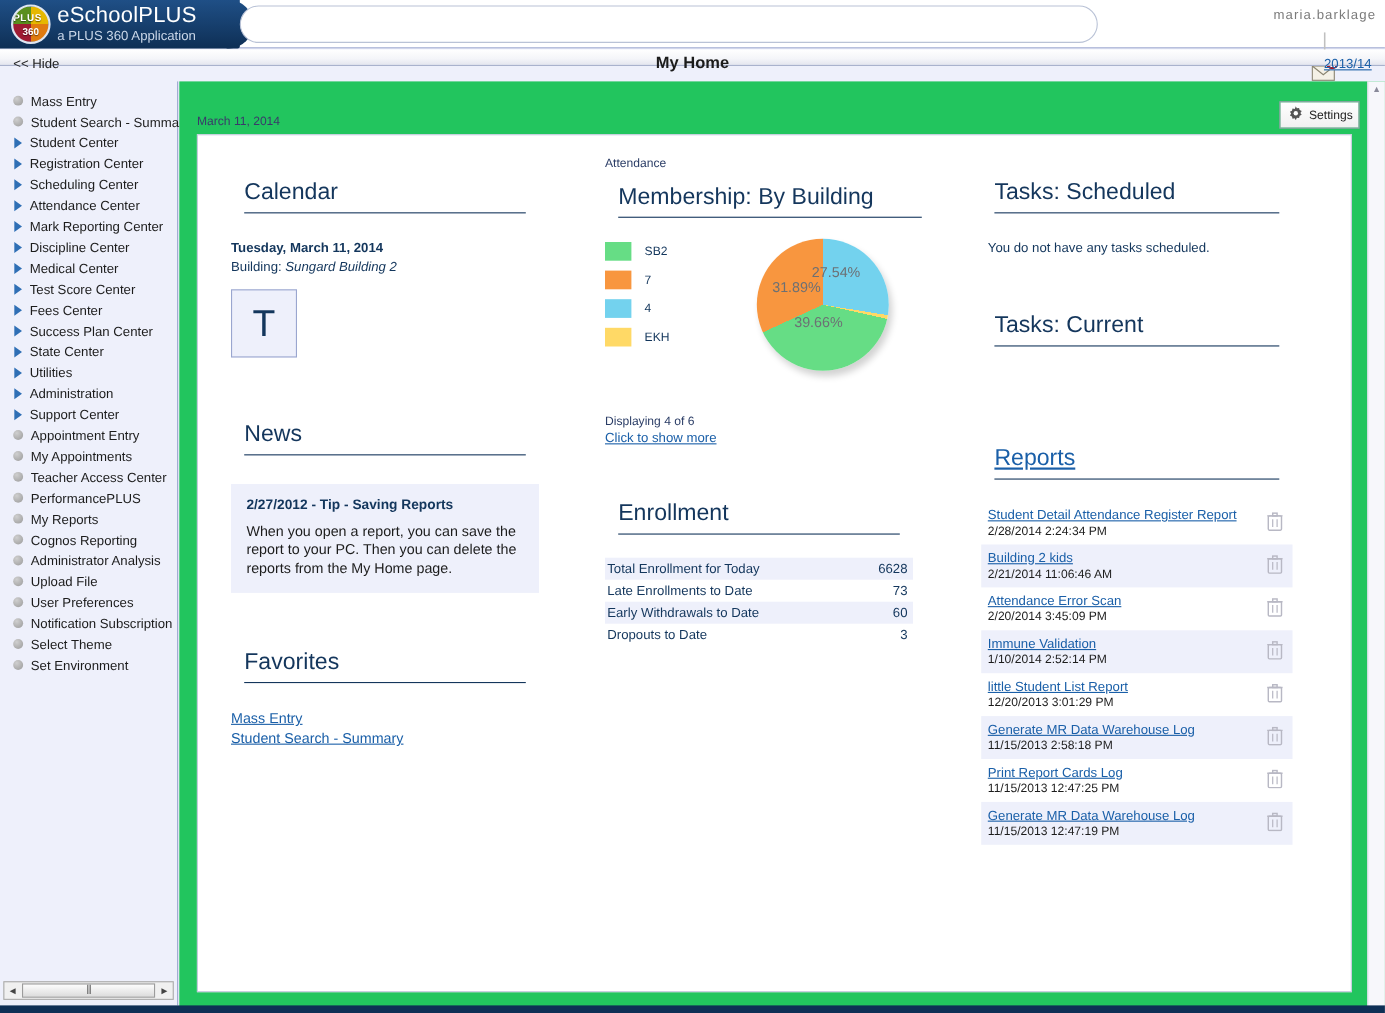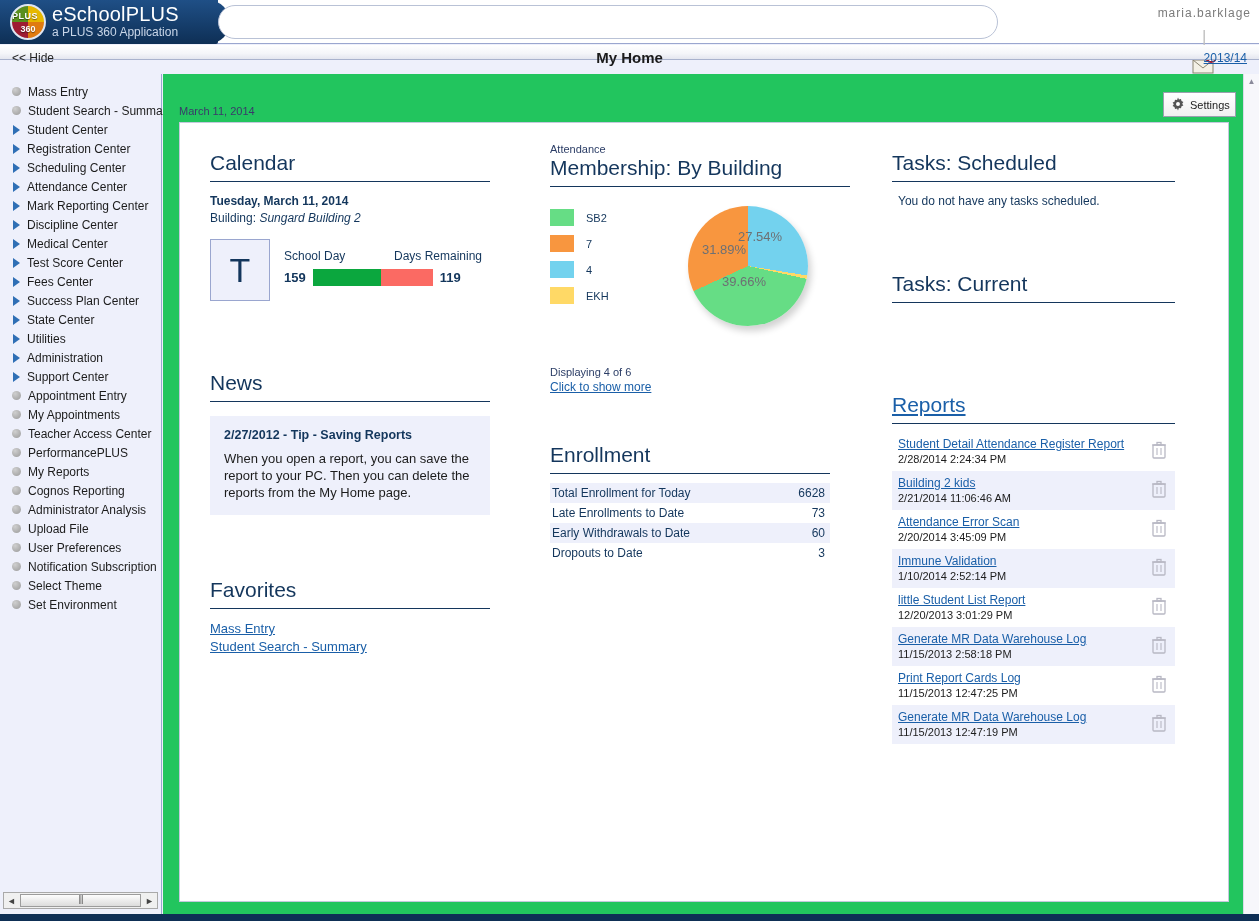--- a/index.html
+++ b/index.html
@@ -158,21 +158,21 @@
   
   .col { position: absolute; top: 0; }
   #col1 { left: 30px; width: 300px; }
   #col2 { left: 370px; width: 300px; }
   #col3 { left: 712px; width: 300px; }
 
   .sec-eyebrow { font-size: 11px; color: #2b3d66; margin-bottom: 1px; }
   .sec-title {
     font-size: 21px; color: #14365c; font-weight: normal;
     padding-bottom: 6px; border-bottom: 1px solid #14365c;
-    margin: 0;
+    margin: 12px;
   }
   .sec-title.linked {
     color: #1a5fa8; text-decoration: underline; cursor: pointer;
   }
   .sec-body { padding-top: 12px; font-size: 12px; color: #1c1c1c; }
 
   
   .cal-date { font-weight: bold; font-size: 12px; color: #13365c; }
   .cal-building { font-size: 12px; color: #13365c; margin-top: 3px; }
   .cal-building i { font-style: italic; }
@@ -466,34 +466,20 @@
       <div style="position:absolute; top:28px; left:0; width:280px;">
         <div class="sec-title">Calendar</div>
         <div class="sec-body">
           <div class="cal-date">Tuesday, March 11, 2014</div>
           <div class="cal-building">
             <span>Building:</span>
             <i>Sungard Building 2</i>
           </div>
           <div class="cal-row">
             <div class="day-box">T</div>
-            <div class="prog-wrap">
-              <div class="prog-labels">
-                <span class="lbl-a">School Day</span>
-                <span>Days Remaining</span>
-              </div>
-              <div class="prog-bar-row">
-                <span class="prog-num">159</span>
-                <span class="prog-bar">
-                  <span class="prog-green" style="width:57%"></span>
-                  <span class="prog-red" style="width:43%"></span>
-                </span>
-                <span class="prog-num">119</span>
-              </div>
-            </div>
           </div>
         </div>
       </div>
 
       <div style="position:absolute; top:248px; left:0; width:280px;">
         <div class="sec-title">News</div>
         <div class="sec-body" style="padding-top:10px;">
           <div class="news-card">
             <div class="news-title">2/27/2012 - Tip - Saving Reports</div>
             <div class="news-body">When you open a report, you can save the report to your PC. Then you can delete the reports from the My Home page.</div>

